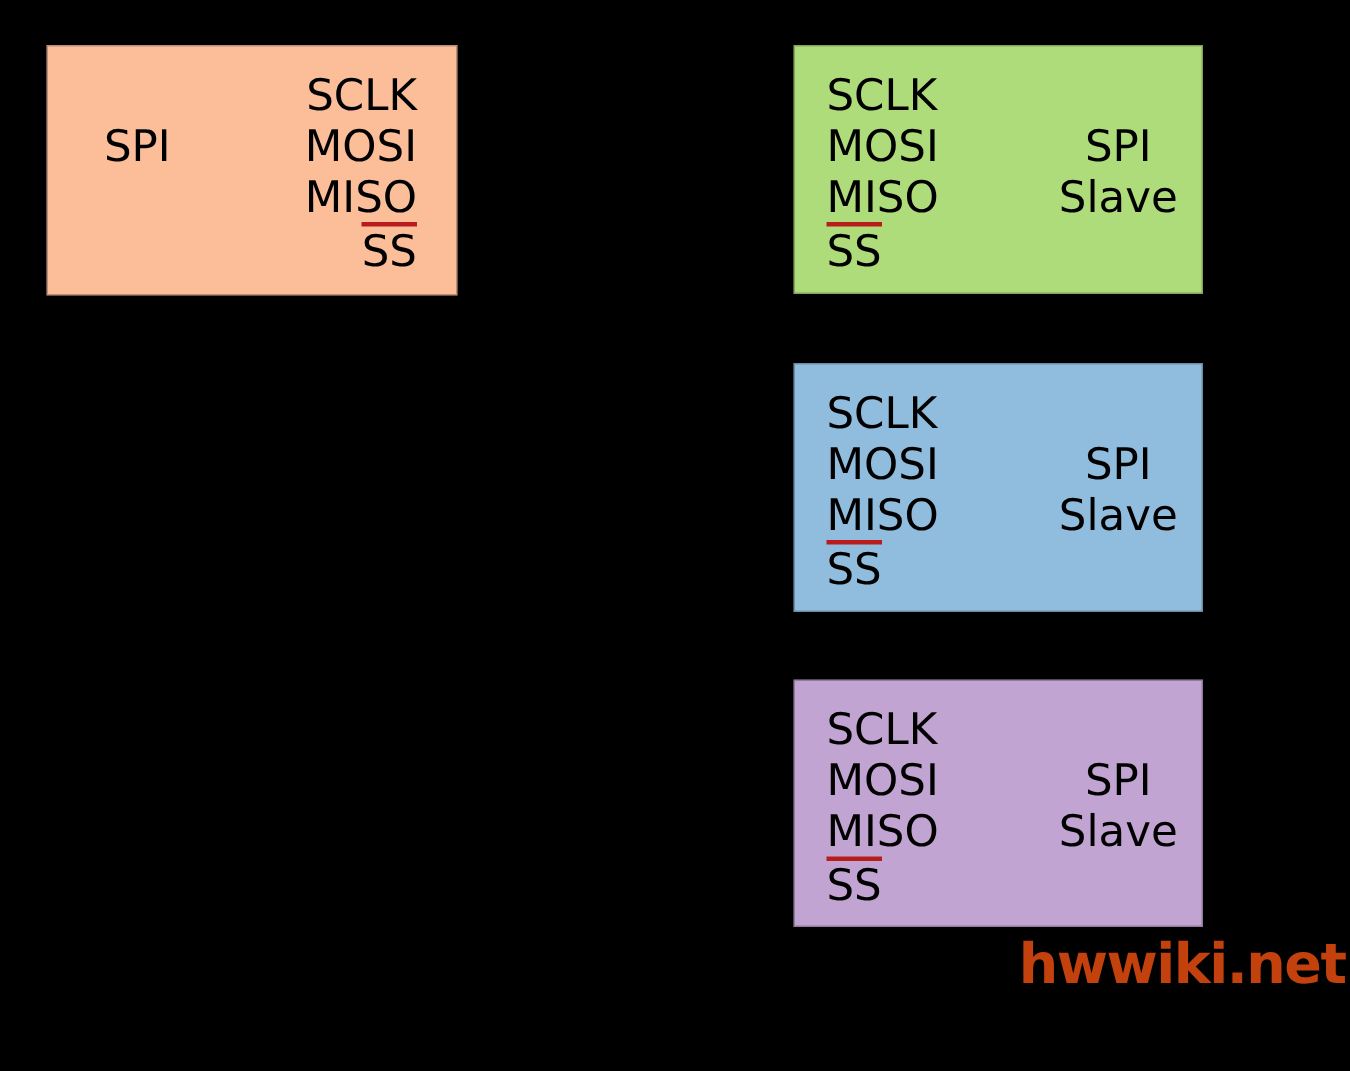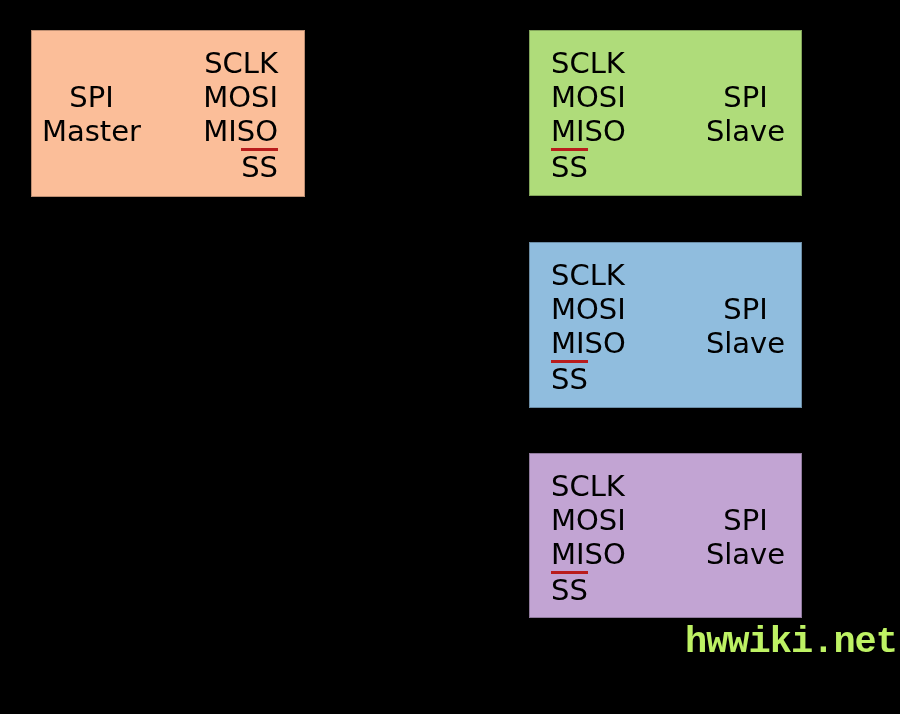--- a/index.html
+++ b/index.html
@@ -66,21 +66,20 @@
   }
 </style>
 </head>
 <body>
 
 <div class="canvas" style="background-color: rgb(0, 0, 0);">
 
   <div class="block block-master" style="background-color: rgb(251, 190, 153);">
     <div class="master-role">
       <div class="line">SPI</div>
-      <div class="line">Master</div>
     </div>
     <div class="master-sigs">
       <div class="line">SCLK</div>
       <div class="line">MOSI</div>
       <div class="line">MISO</div>
       <div class="line"><span class="ss">SS</span></div>
     </div>
   </div>
 
   <div class="block block-slave1" style="background-color: rgb(175, 220, 122);">
@@ -115,15 +114,15 @@
       <div class="line">MOSI</div>
       <div class="line">MISO</div>
       <div class="line"><span class="ss">SS</span></div>
     </div>
     <div class="slave-role">
       <div class="line">SPI</div>
       <div class="line">Slave</div>
     </div>
   </div>
 
-  <div class="watermark" style="color: #bef264; font-family: Liberation Mono, monospace;">hwwiki.net</div>
+  <div class="watermark" style="color: #c2410c;">hwwiki.net</div>
 
 </div>
 
 </body></html>

